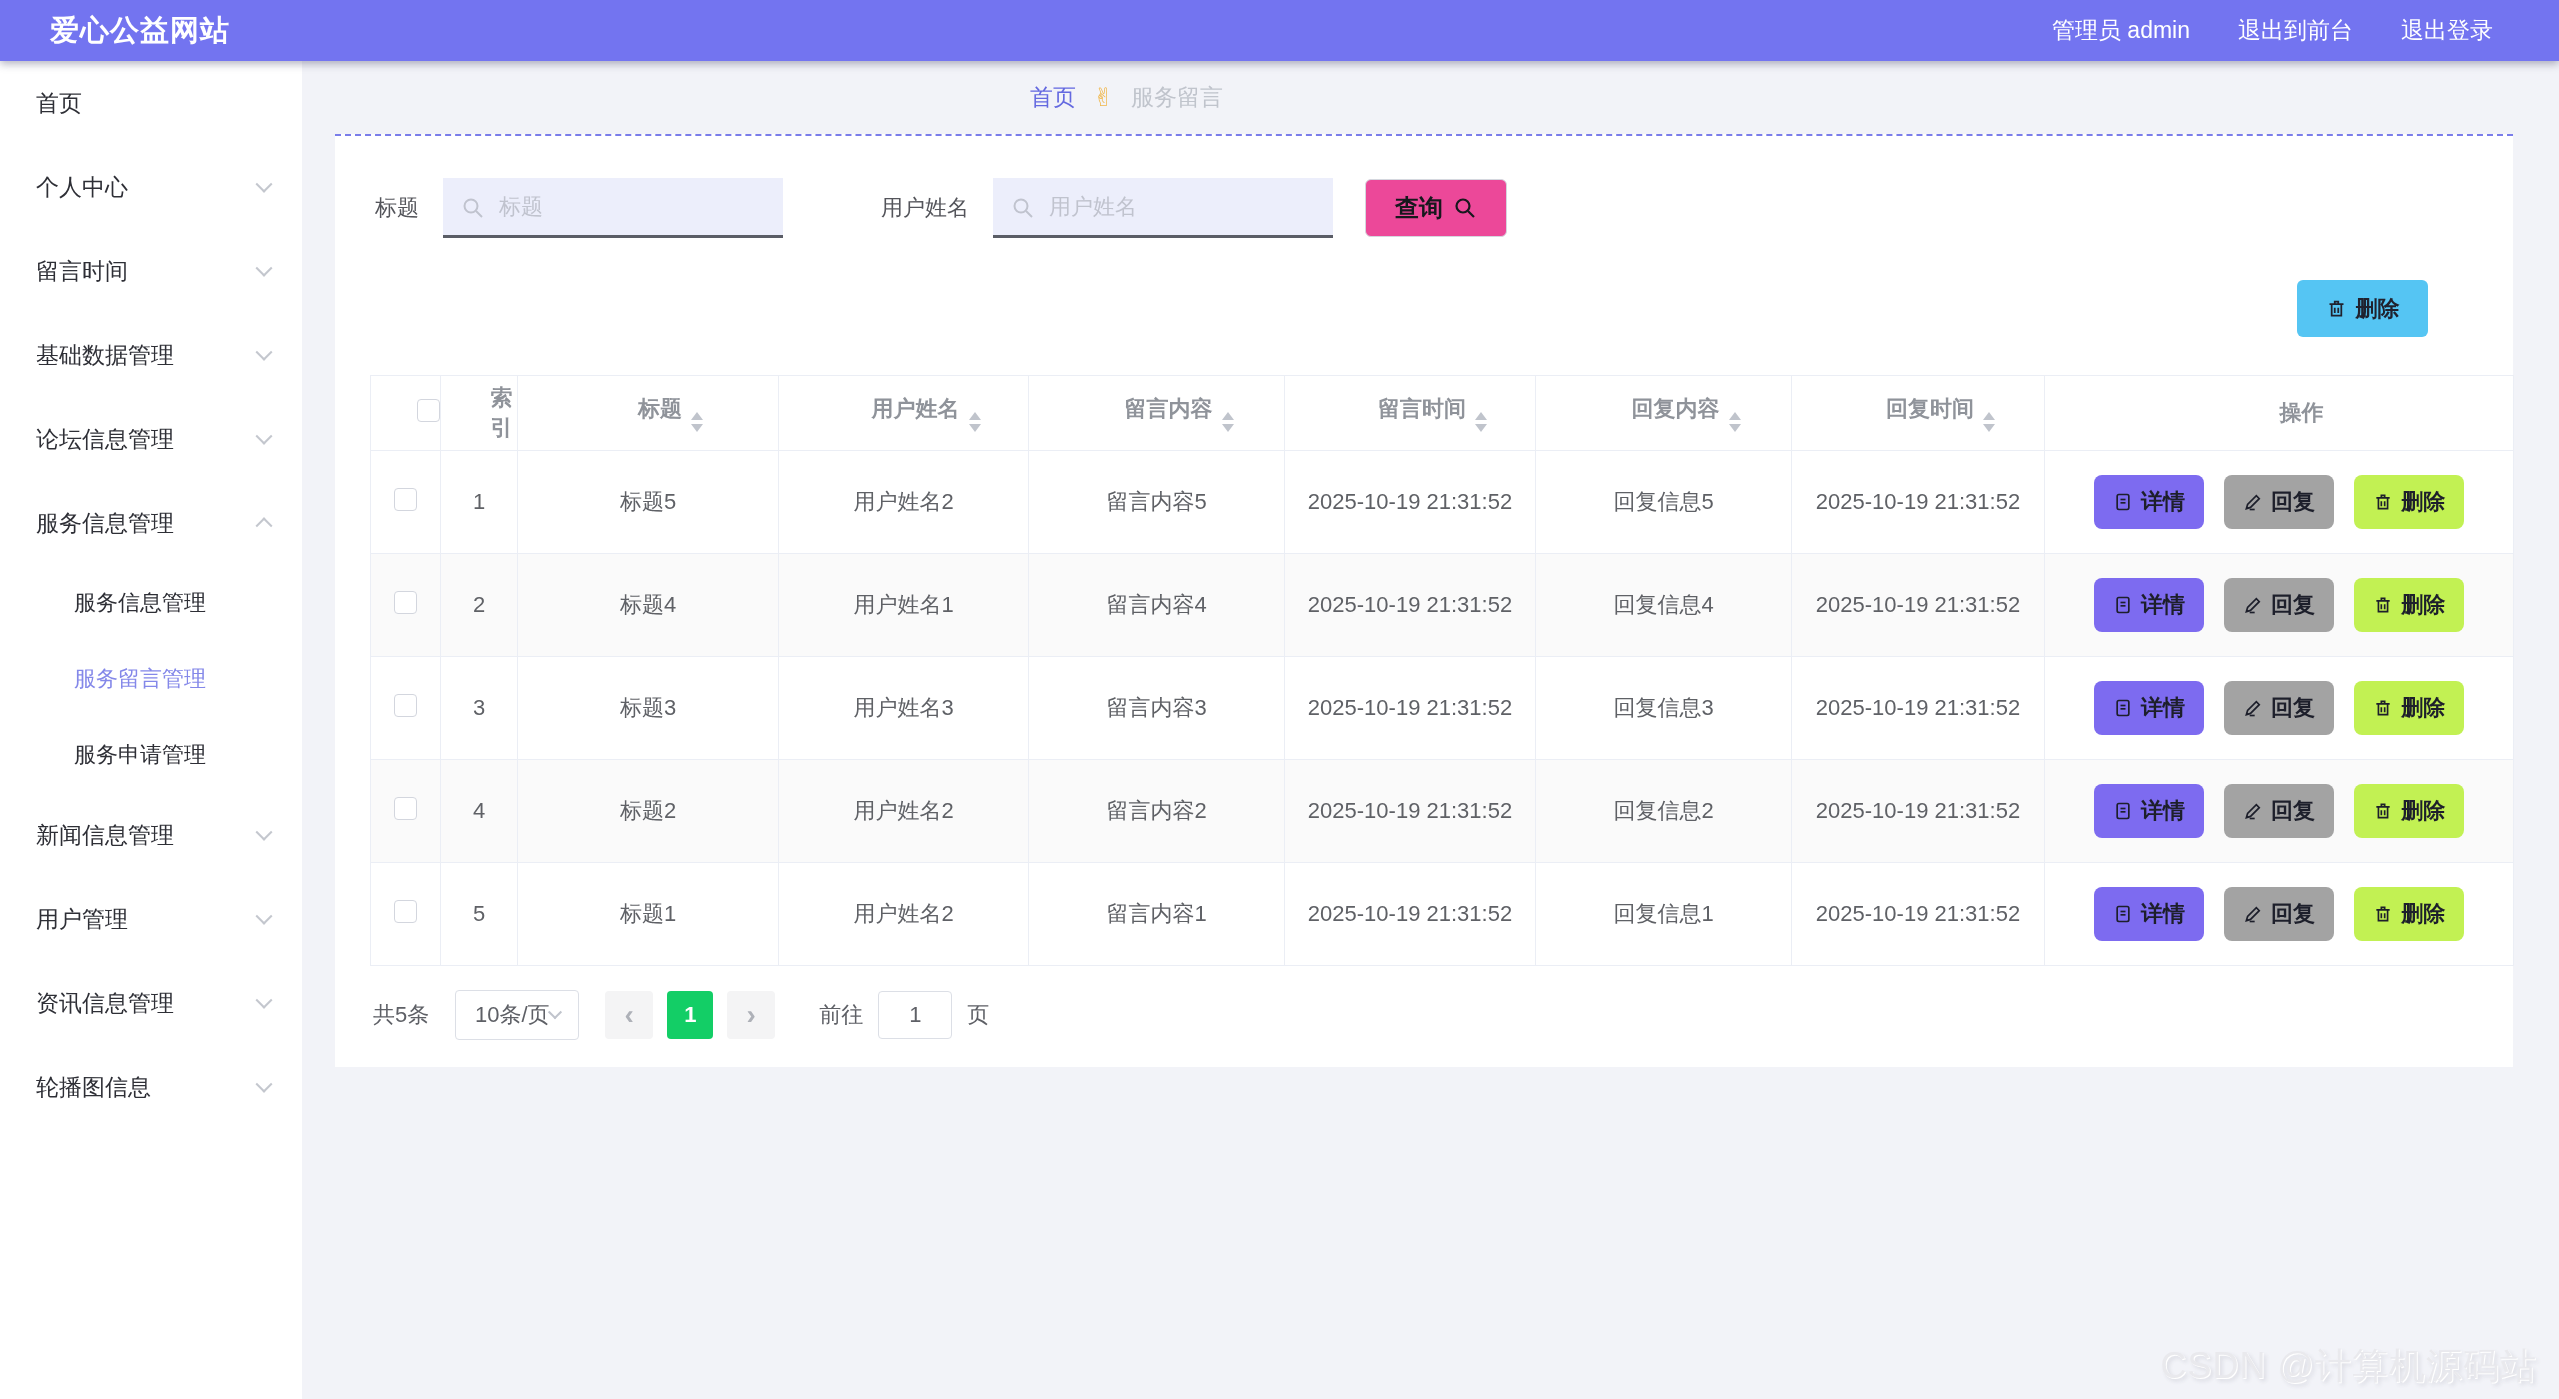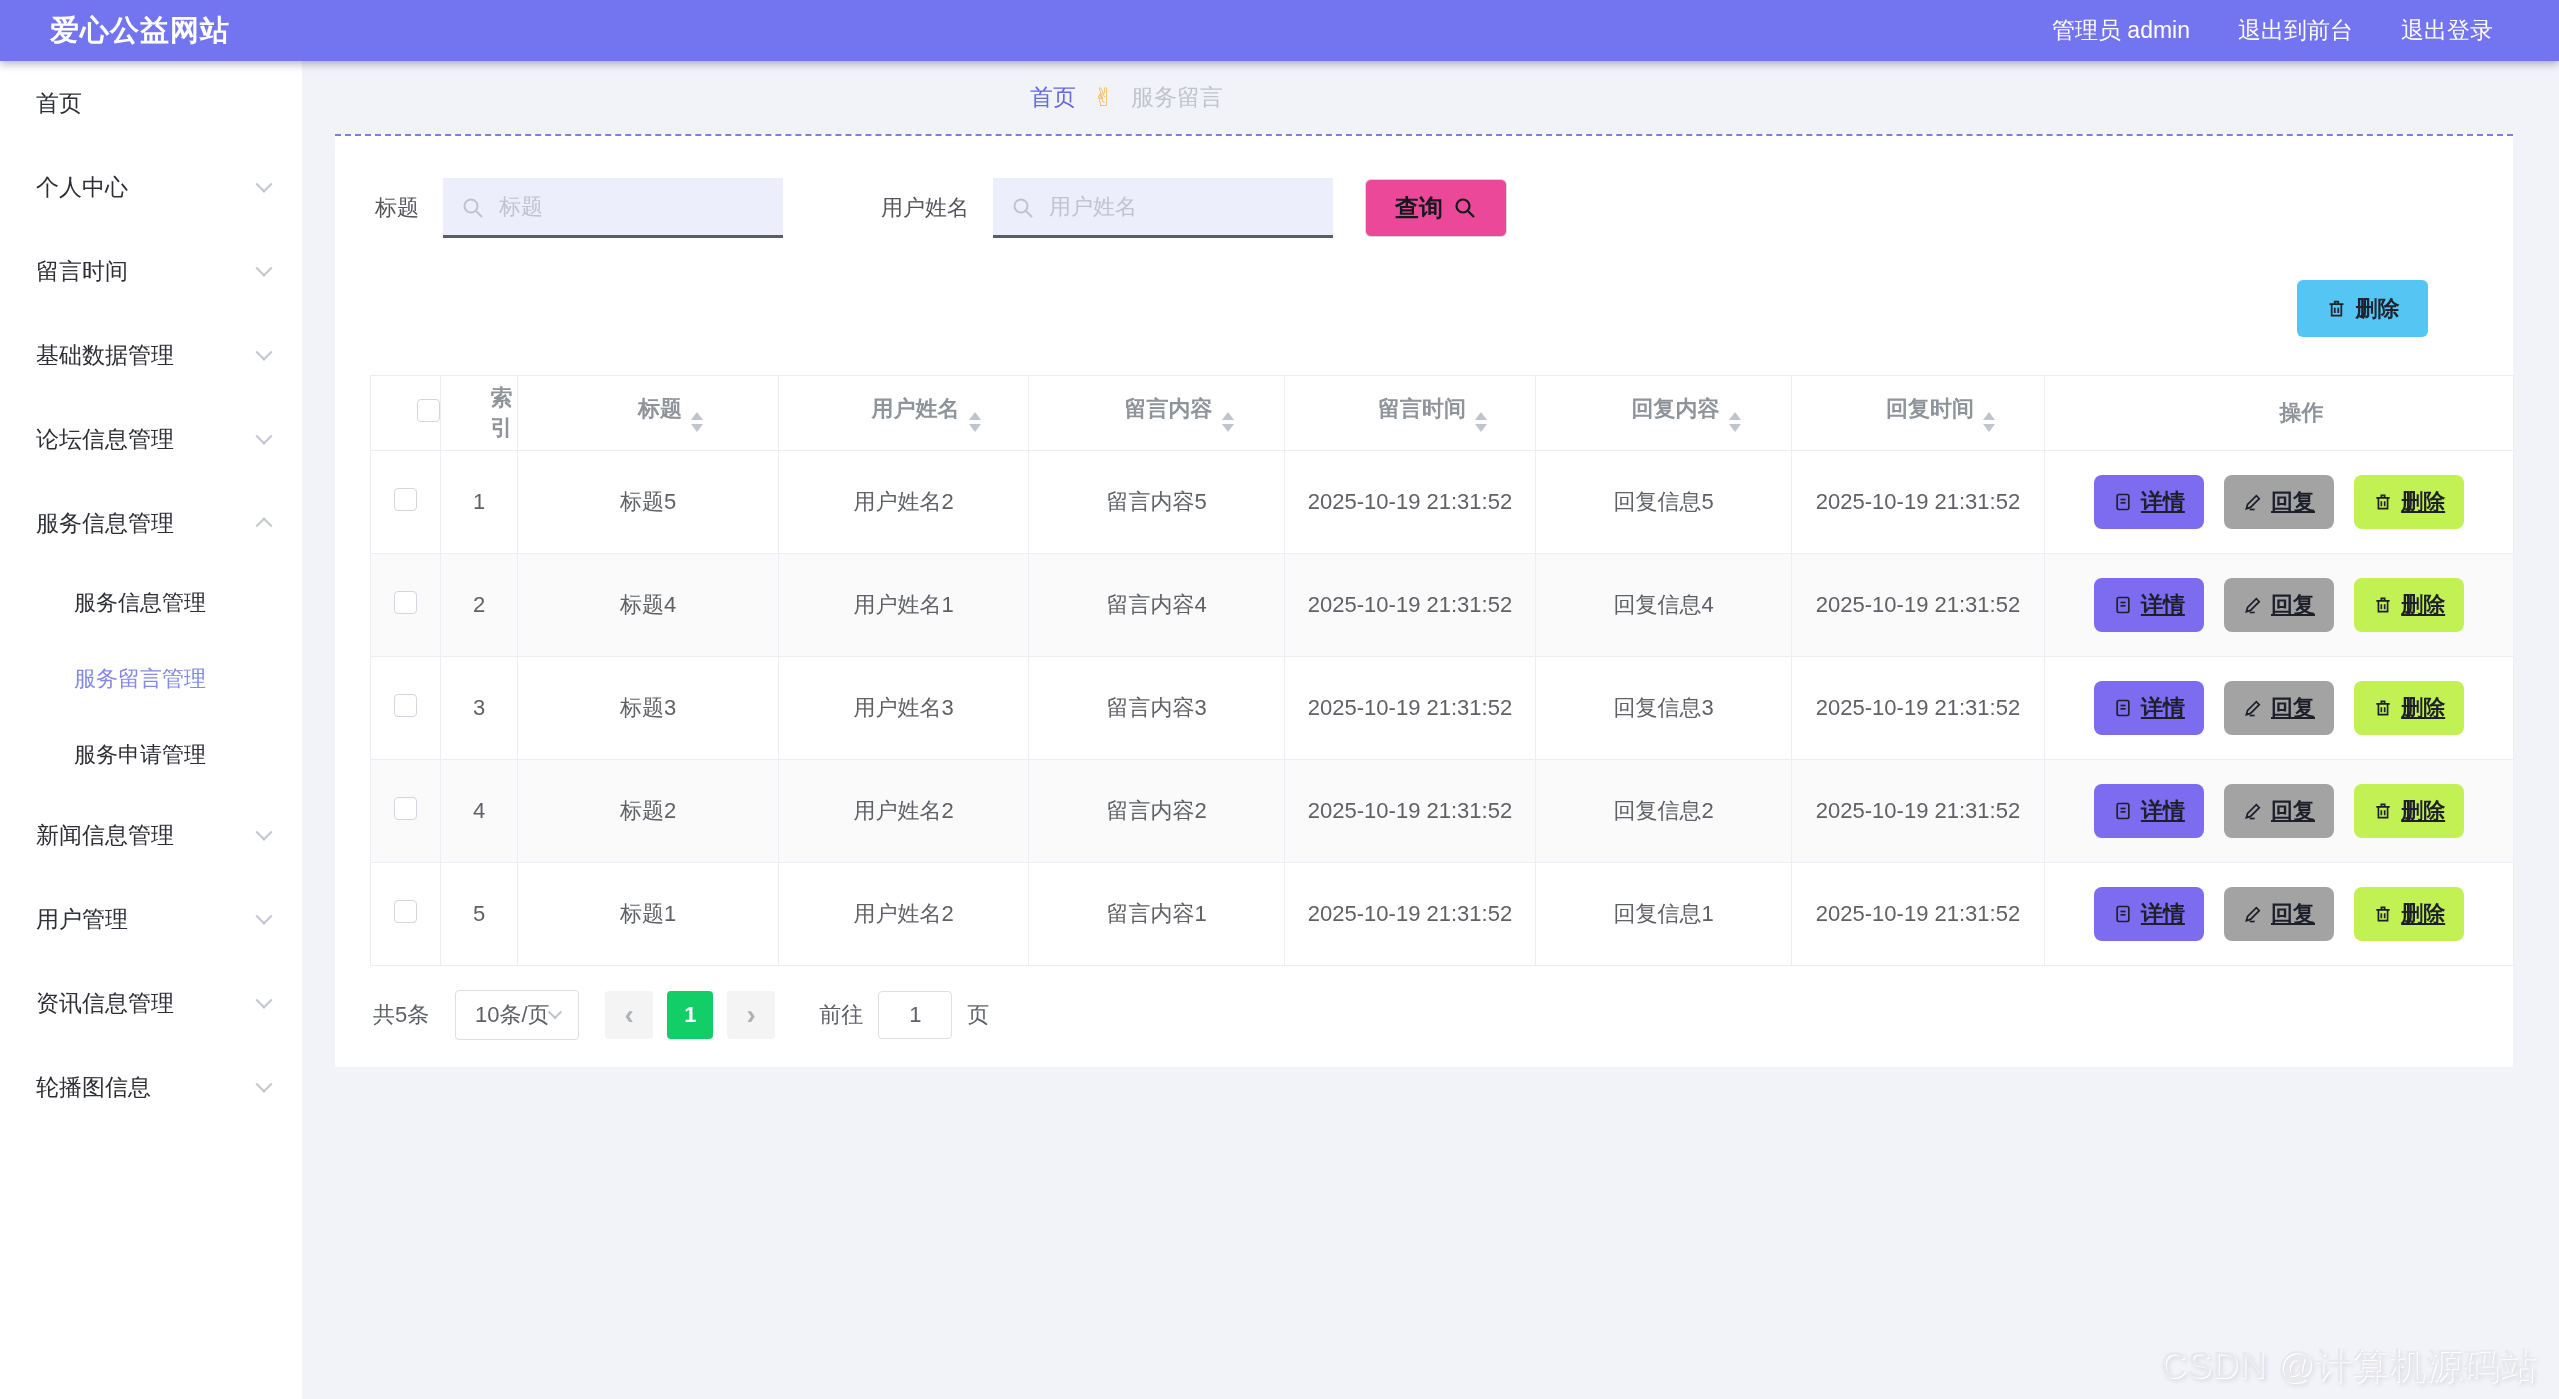--- a/index.html
+++ b/index.html
@@ -58,21 +58,21 @@
   th, td { border-right:1px solid #ebeef5; border-bottom:1px solid #ebeef5; text-align:center; }
   th { height:75px; color:#8f939a; font-weight:bold; font-size:22px;padding-left:45px; }
   td { height:103px; }
   tbody tr:nth-child(even) td { background:#fafafa; }
   .sort { display:inline-flex; flex-direction:column; margin-left:9px; vertical-align:-4px; }
   .sort b { display:block; width:0; height:0; border-left:6px solid transparent; border-right:6px solid transparent; }
   .sort .u { border-bottom:8px solid #c0c4cc; margin-bottom:4px; }
   .sort .d { border-top:8px solid #c0c4cc; }
   .checkbox { display:inline-block; width:23px; height:23px; background:#fff; border:1px solid #d3d6de; border-radius:4px; cursor:pointer; }
   .rbtn { display:inline-flex; align-items:center; justify-content:center; gap:8px; width:110px; height:54px; border:none;
-          border-radius:8px; font-size:22px; font-weight:bold; color:#1d1f2b; cursor:pointer; font-family:inherit; margin:0 7px;text-decoration:underline; }
+          border-radius:8px; font-size:22px; font-weight:bold; color:#1d1f2b; cursor:pointer; font-family:inherit; margin:0 7px; }
   .b-detail { background:#7d6bf0; }
   .b-reply  { background:#a3a3a3; }
   .b-del    { background:#c2f153; }
 
   
   .pagination { display:flex; align-items:center; margin:24px 0 0 38px; font-size:22px; color:#5e6066; }
   .page-select { width:124px; height:50px; border:1px solid #dcdfe6; border-radius:4px; background:#fff;
                  display:flex; align-items:center; justify-content:center; margin-left:26px; cursor:pointer; }
   .sel-chev { width:10px; height:10px; border-right:2px solid #c0c4cc; border-bottom:2px solid #c0c4cc; transform:rotate(45deg) translate(-2px,-2px); }
   .pg-btn { width:48px; height:48px; background:#f4f4f5; border:none; border-radius:4px; display:flex; align-items:center;

